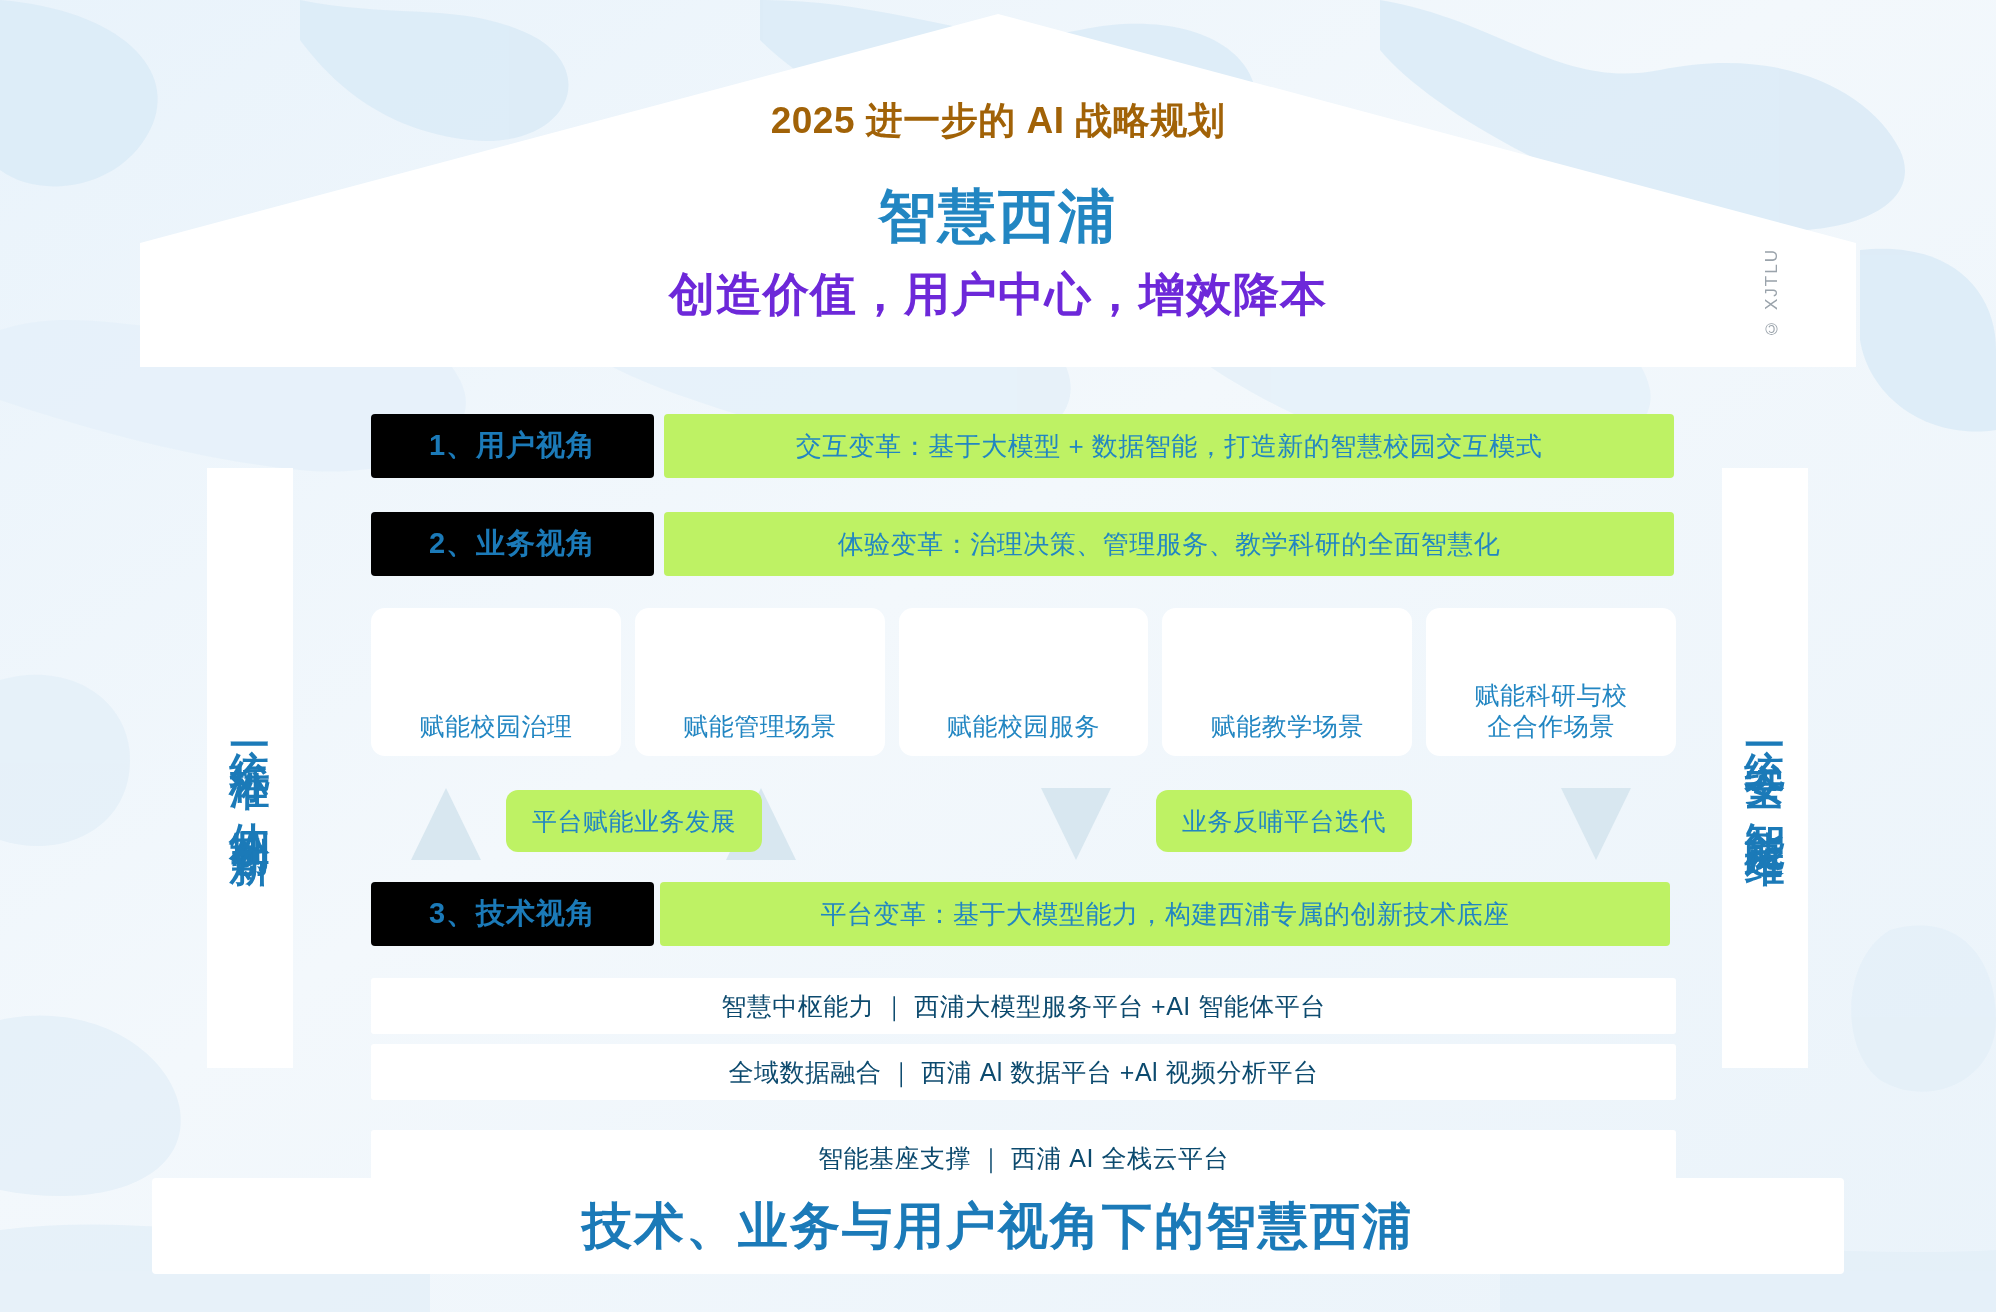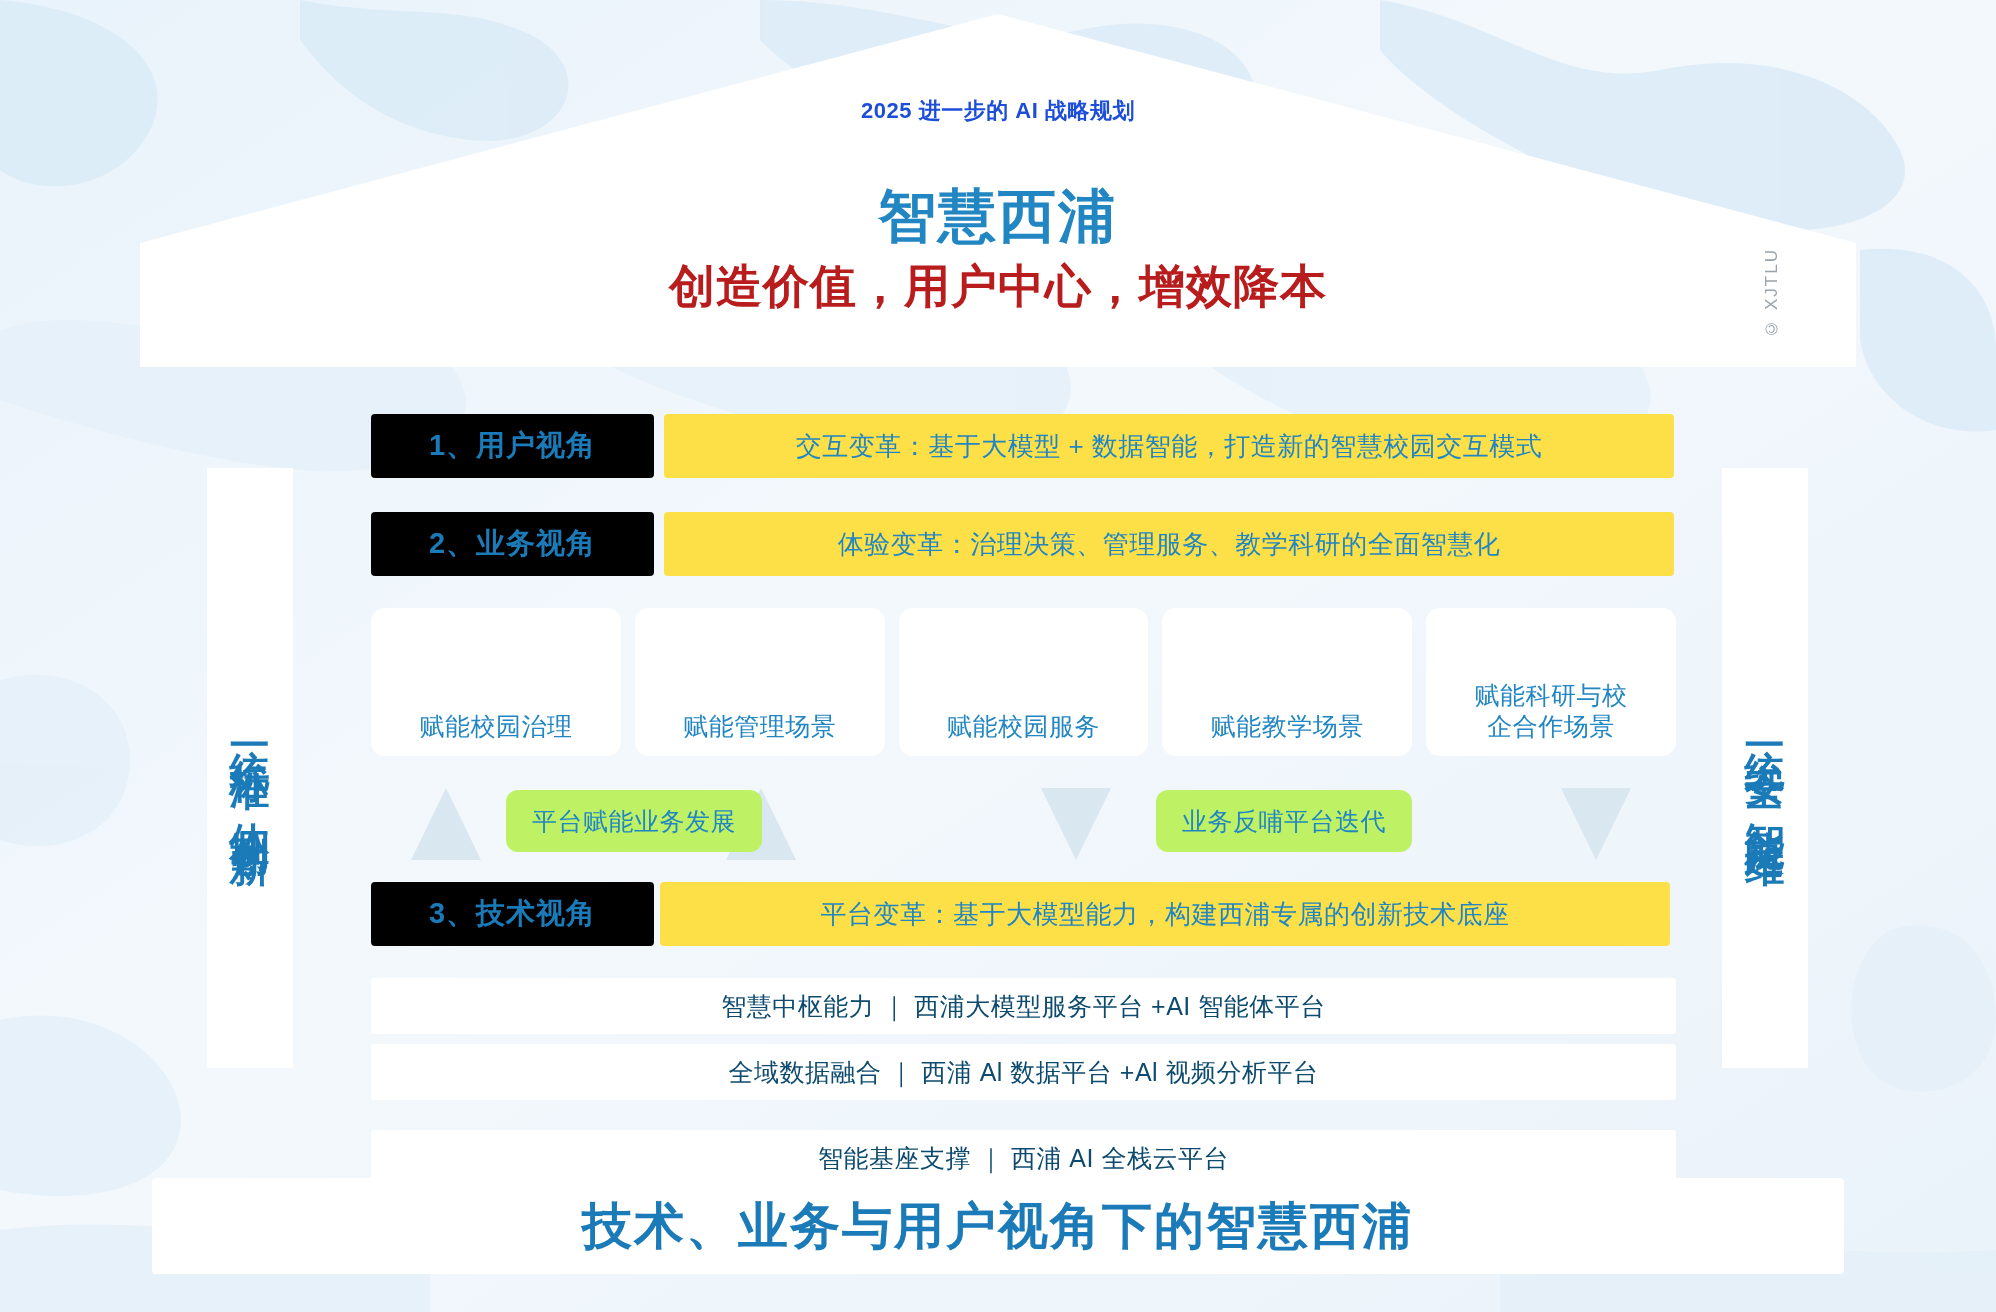--- a/index.html
+++ b/index.html
@@ -23,38 +23,38 @@
   }
   #building svg { width: 100%; height: 100%; display: block; }
 
   
   #content { position: absolute; inset: 0; z-index: 2; }
 
   .kicker {
     position: absolute;
     top: 96px; left: 0; right: 0;
     text-align: center;
-    font-size: 22px; font-weight: 700;
-    color: #1d4ed8;
+    font-size: 37px; font-weight: 700;
+    color: #a16207;
     letter-spacing: 0.5px;
   }
   .big-title {
     position: absolute;
     top: 178px; left: 0; right: 0;
     text-align: center;
     font-size: 58px; font-weight: 700;
     color: #2286c2;
     letter-spacing: 2px;
   }
   .sub-title {
     position: absolute;
-    top: 256px; left: 0; right: 0;
+    top: 264px; left: 0; right: 0;
     text-align: center;
     font-size: 46px; font-weight: 700;
-    color: #b91c1c;
+    color: #6d28d9;
     letter-spacing: 1px;
   }
 
   .copyright {
     position: absolute;
     top: 248px; left: 1762px;
     width: 40px;
     font-size: 17px;
     color: #9aa3ab;
     letter-spacing: 2px;
@@ -100,21 +100,21 @@
   .view-tag {
     width: 283px;
     background: #000000;
     border-radius: 4px;
     display: flex; align-items: center; justify-content: center;
     font-size: 29px; font-weight: 700; color: #1b7ab8;
     letter-spacing: 1px;
   }
   .view-desc {
     width: 1010px;
-    background: #fde047;
+    background: #bef264;
     border-radius: 4px;
     display: flex; align-items: center; justify-content: center;
     font-size: 26px; color: #2286c2;
     letter-spacing: 0.5px;
   }
 
   
   .cards {
     position: absolute;
     left: 371px; top: 608px;

